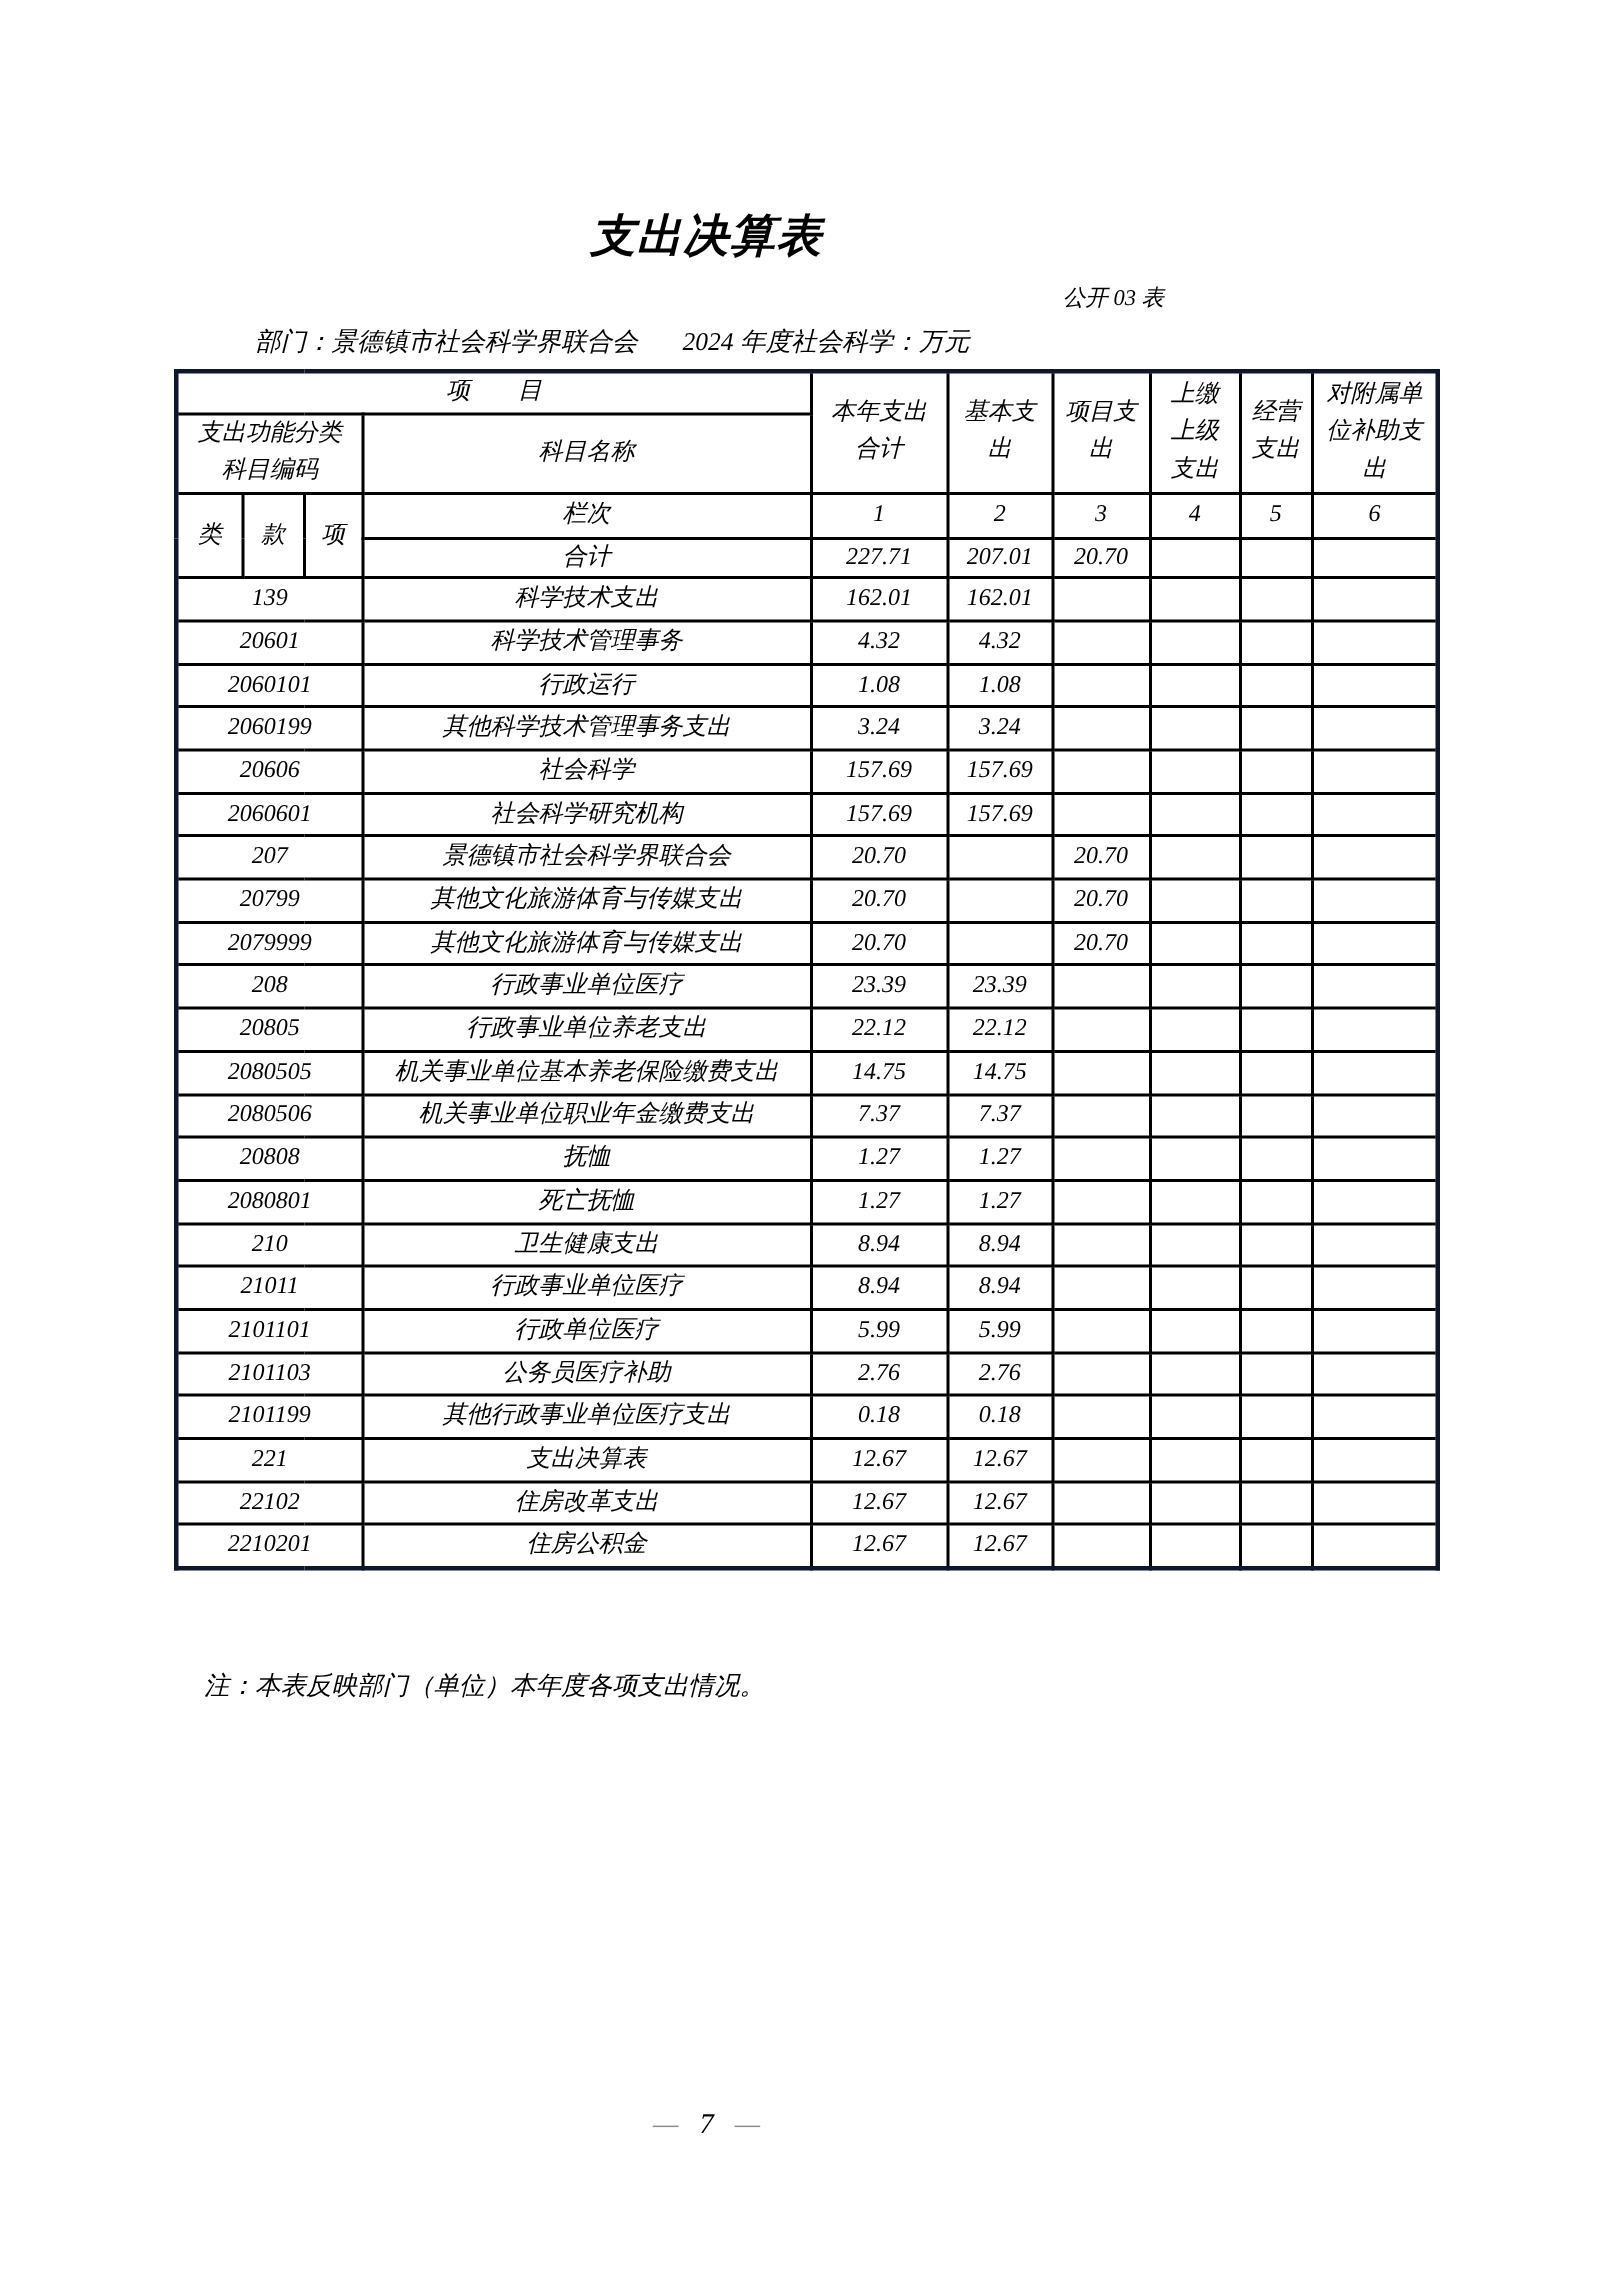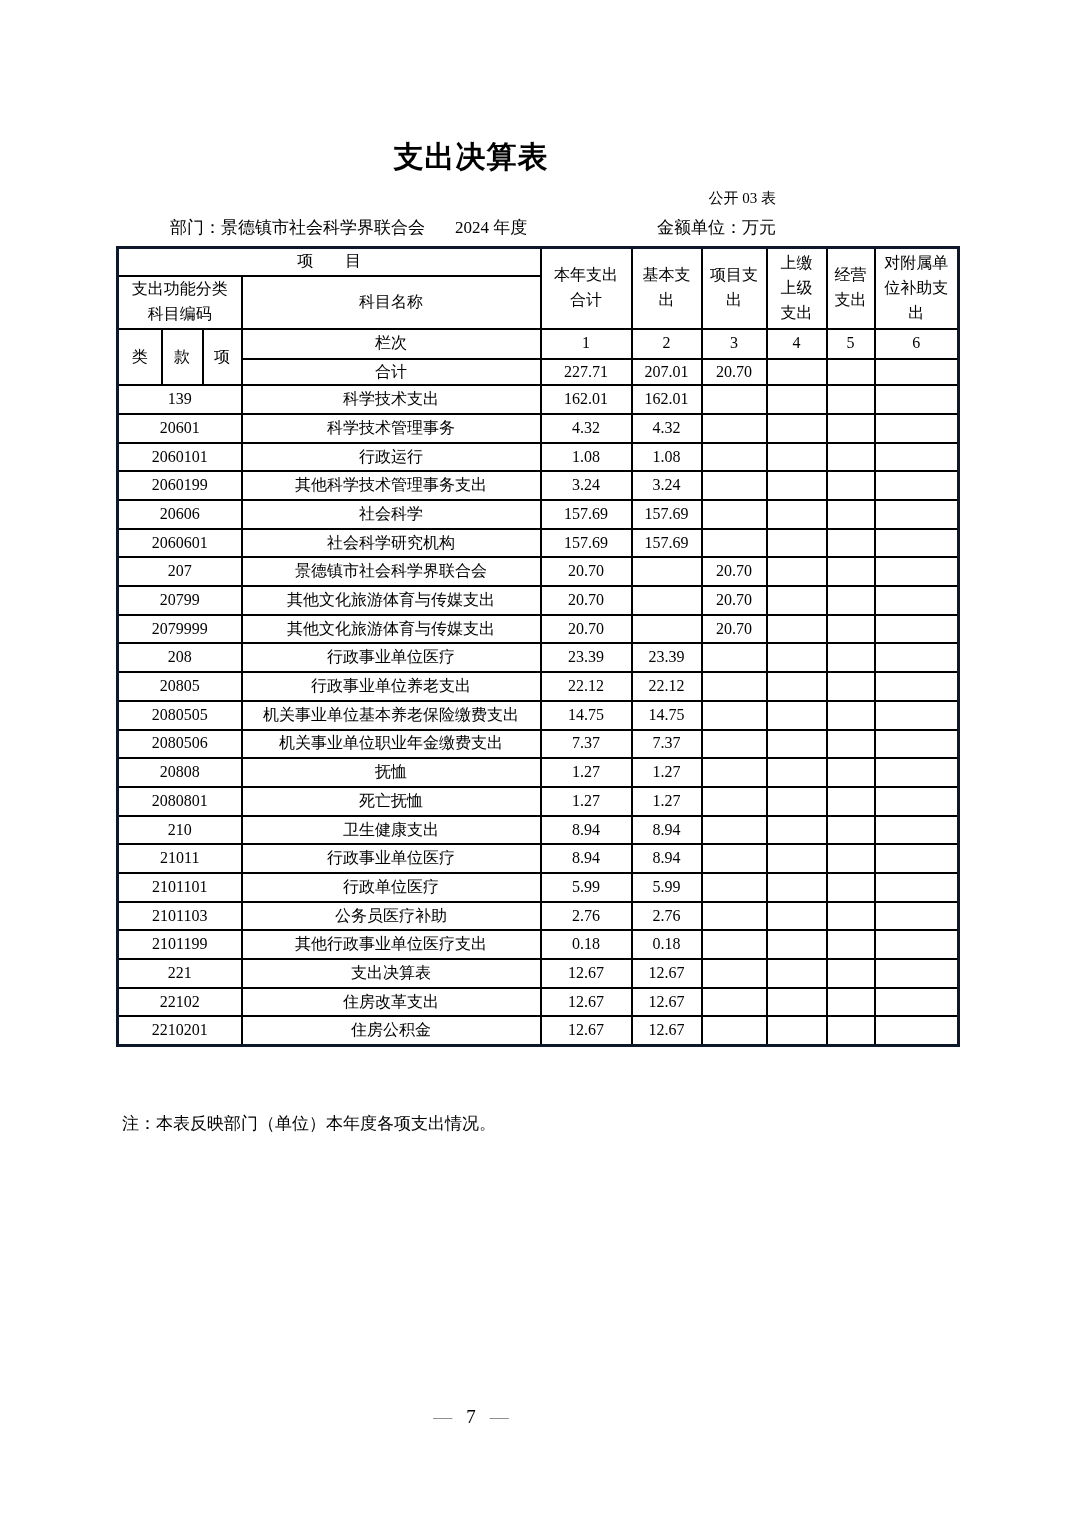--- a/index.html
+++ b/index.html
@@ -1,31 +1,31 @@
 <!DOCTYPE html>
 <html><head>
 <meta charset="utf-8">
 <style>
   * { margin:0; padding:0; box-sizing:border-box; }
   html,body { width:1074px; height:1520px; background:#ffffff; overflow:hidden; }
   .page {
     position:relative; width:942px; height:1520px; background:#ffffff;
-    font-family:"Liberation Serif","DejaVu Serif",serif; color:#000;
+    font-family:"Liberation Serif","DejaVu Serif",serif; color:#000;font-style:italic;
   }
   .doc-title {
     position:absolute; top:137px; left:0; width:100%;
     text-align:center; font-family:"DejaVu Sans","Liberation Sans",sans-serif;
     font-weight:bold; font-size:30px; letter-spacing:1px;
   }
   .form-code {
     position:absolute; top:189px; right:166px; font-size:15px;
   }
   .meta-row {
     position:absolute; top:216px; left:170px; right:166px;
-    display:flex; justify-content:space-between; font-size:17px;
+    display:flex; font-size:17px;
   }
   .meta-left { display:flex; }
   .meta-year { margin-left:30px; }
   table.acct {
     position:absolute; top:246px; left:116px; width:841px;
     border-collapse:collapse; table-layout:fixed;
     border:3px solid #0f172a;
   }
   table.acct th, table.acct td {
     border:2px solid #000; font-weight:normal; font-size:16px;
@@ -34,42 +34,42 @@
   }
   tr.hrow-item th { height:28px; }
   tr.hrow-code th { height:53px; white-space:pre-line; }
   th.span-col { white-space:pre-line; }
   tr.hrow-index th { height:30px; }
   tr.hrow-total th, tr.hrow-total td { height:26px; }
   tbody.data td { height:28.7px; }
   td.code, th.code { text-align:left; padding-left:7px; }
   td.name, th.name { text-align:left; padding-left:10px; }
   td.num { text-align:right; padding-right:8px; }
-  .note { position:absolute; top:1112px; left:122px; font-size:17px; }
+  .note { position:absolute; top:1112px; left:136px; font-size:17px; }
   .footer {
     position:absolute; top:1406px; left:0; width:100%;
     text-align:center; font-size:19px;
   }
   .footer .dash { color:#8a8a8a; padding:0 14px; }
 </style>
 </head>
 <body>
 
 <div class="page">
 
   <div class="doc-title">支出决算表</div>
 
   <div class="form-code">公开 03 表</div>
 
   <div class="meta-row">
     <div class="meta-left">
       <span>部门：景德镇市社会科学界联合会</span>
       <span class="meta-year">2024 年度</span>
     </div>
-    <span>金额单位：万元</span>
+    <span>社会科学：万元</span>
   </div>
 
   <table class="acct">
     <colgroup>
       <col style="width:44px">
         <col style="width:41px">
         <col style="width:39px">
       <col style="width:299px">
         <col style="width:91px">
         <col style="width:70px">

